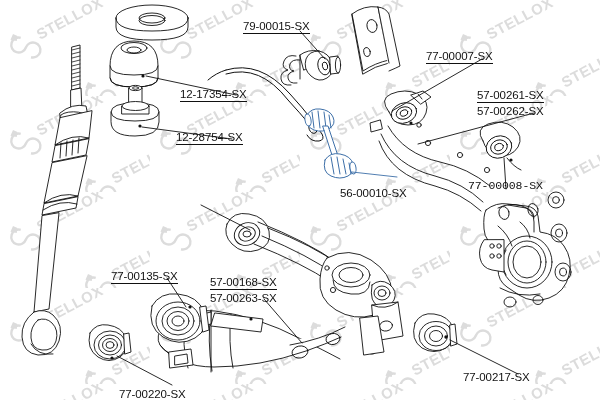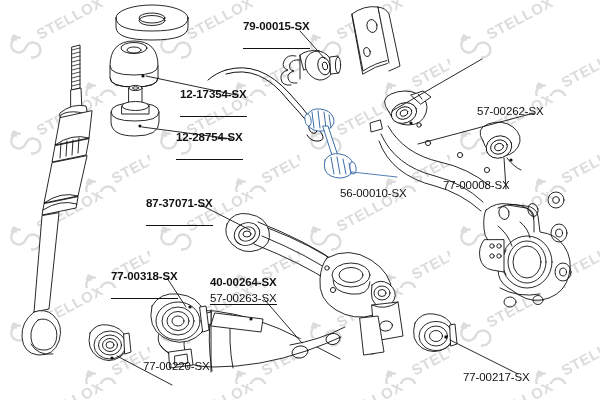--- a/index.html
+++ b/index.html
@@ -5,21 +5,21 @@
   html,body{margin:0;padding:0;background:#fff;}
   body{width:600px;height:400px;overflow:hidden;
        font-family:"Liberation Sans",sans-serif;}
   #stage{position:relative;width:600px;height:400px;background:#ffffff;overflow:hidden;}
   #wm,#art,#labels{position:absolute;left:0;top:0;width:600px;height:400px;}
   #wm{z-index:1;}
   #art{z-index:2;}
   #labels{z-index:3;}
   .lbl{position:absolute;white-space:nowrap;font-size:11.5px;color:#111;
        letter-spacing:-0.1px;line-height:13px;}
-  .lbl.ul{border-bottom:1.3px solid #111;padding-bottom:15px;font-weight:bold;}
+  .lbl.ul{border-bottom:1.3px solid #111;padding-bottom:0;}
   .lbl.hi{color:#3d6fa8;border-bottom-color:#3d6fa8;}
 </style>
 </head>
 <body>
 
 <div id="stage">
 
   <svg id="wm" viewBox="0 0 600 400" xmlns="http://www.w3.org/2000/svg">
     <defs>
       <g id="wmUnit">
@@ -299,25 +299,26 @@
       <path d="M201 205 L250 230"></path>
       <path d="M167 278 L186 307"></path>
       <path d="M264 299 L302 343"></path>
       <path d="M518 374 L450 340"></path>
       <path d="M172 385 L117 356"></path>
     </g>
   </svg>
 
   <div id="labels">
       <div class="lbl ul" style="left: 243px; top: 20px;">79-00015-SX</div>
+      <div class="lbl ul" style="left: 426px; top: 50px;">77-00007-SX</div>
       <div class="lbl ul" style="left: 180px; top: 88px;">12-17354-SX</div>
+      <div class="lbl ul" style="left: 477px; top: 89px;">57-00261-SX</div>
       <div class="lbl" style="left: 477px; top: 105px;">57-00262-SX</div>
       <div class="lbl ul" style="left: 176px; top: 131px;">12-28754-SX</div>
-      <div class="lbl" style="left: 443px; top: 179px;">77-00008-SX</div>
+      <div class="lbl" style="left: 468px; top: 179px; font-family: Liberation Mono, monospace;">77-00008-SX</div>
       <div class="lbl" style="left: 340px; top: 187px;">56-00010-SX</div>
-      <div class="lbl ul" style="left: 146px; top: 197px;">87-37071-SX</div>
-      <div class="lbl ul" style="left: 111px; top: 270px;">77-00318-SX</div>
-      <div class="lbl ul" style="left: 210px; top: 276px;">40-00264-SX</div>
+      <div class="lbl ul" style="left: 111px; top: 270px;">77-00135-SX</div>
+      <div class="lbl ul" style="left: 210px; top: 276px;">57-00168-SX</div>
       <div class="lbl" style="left: 210px; top: 292px;">57-00263-SX</div>
       <div class="lbl" style="left: 463px; top: 371px; text-align: right;">77-00217-SX</div>
-      <div class="lbl" style="left: 119px; top: 360px; margin-left: 24px;">77-00220-SX</div>
+      <div class="lbl" style="left: 119px; top: 388px;">77-00220-SX</div>
     </div>
 </div>
 
 </body></html>

